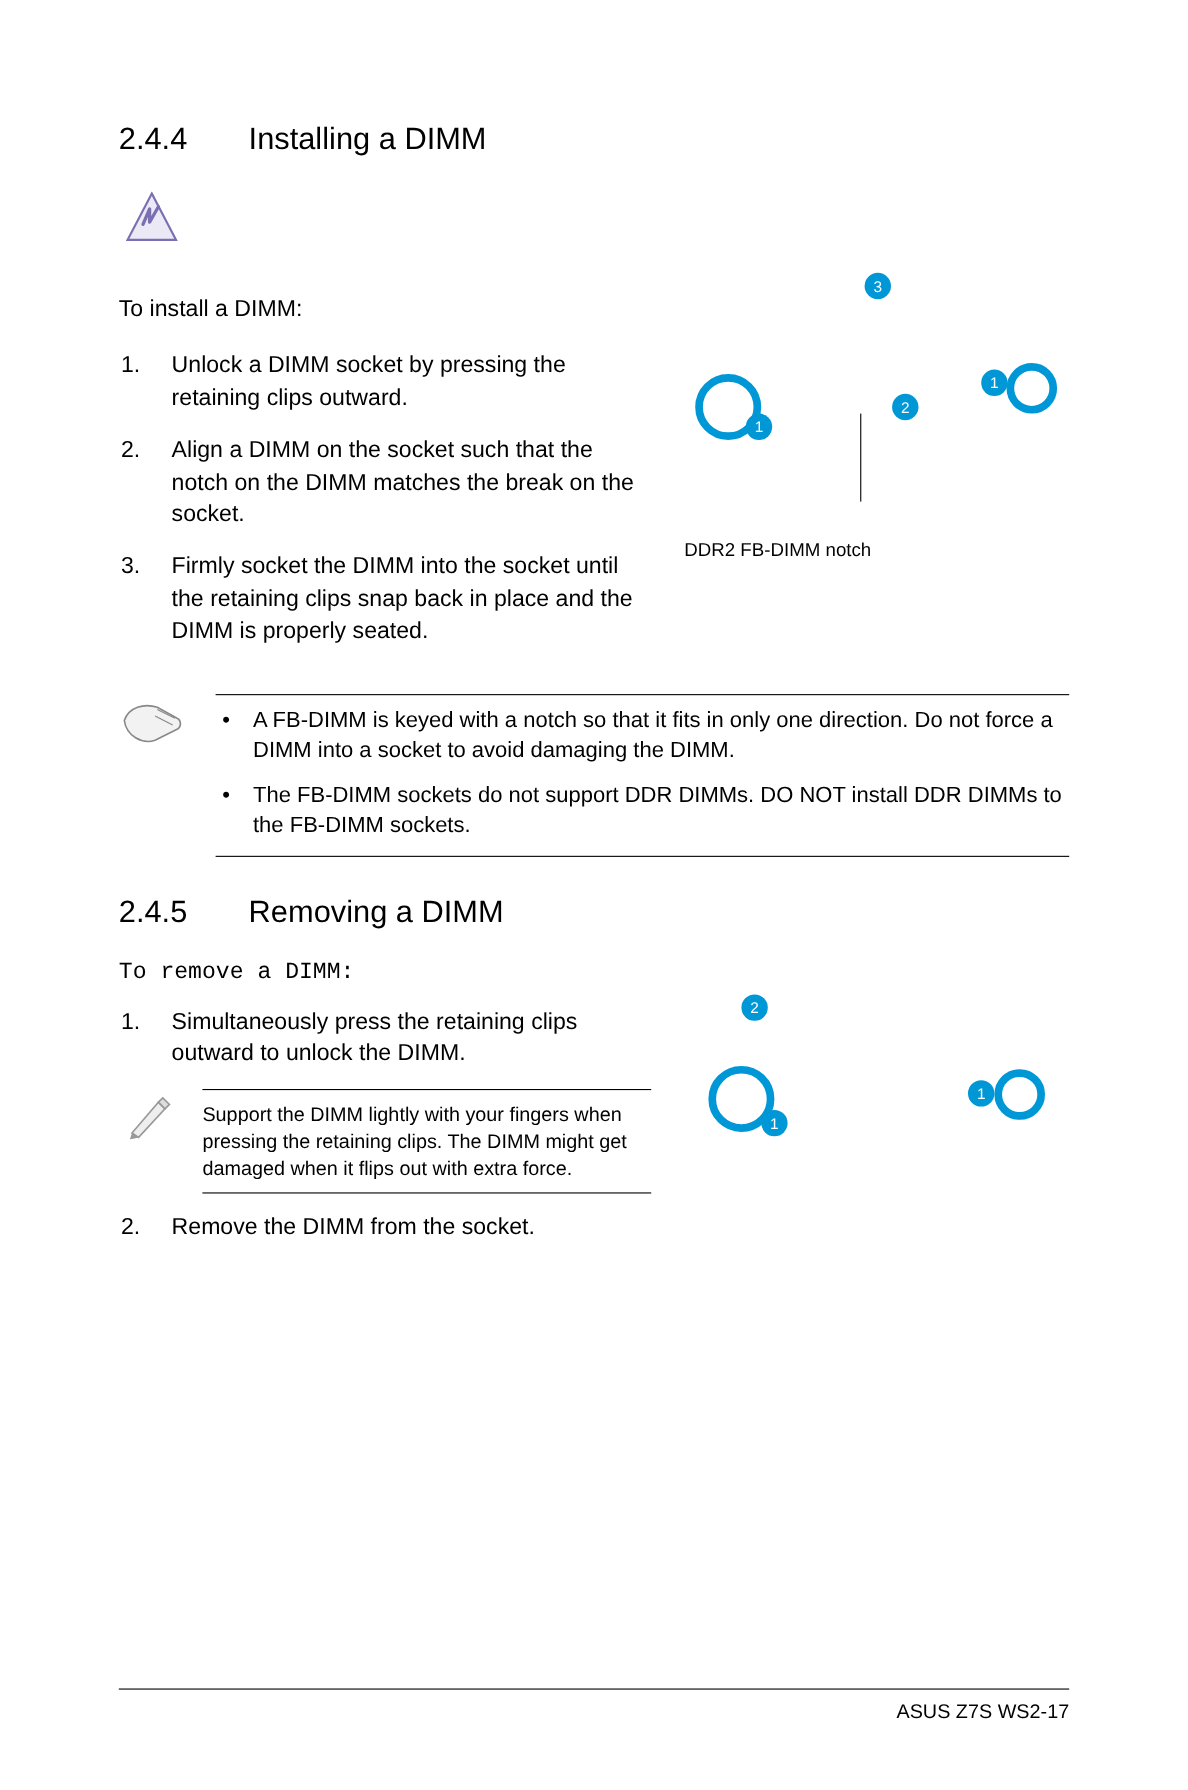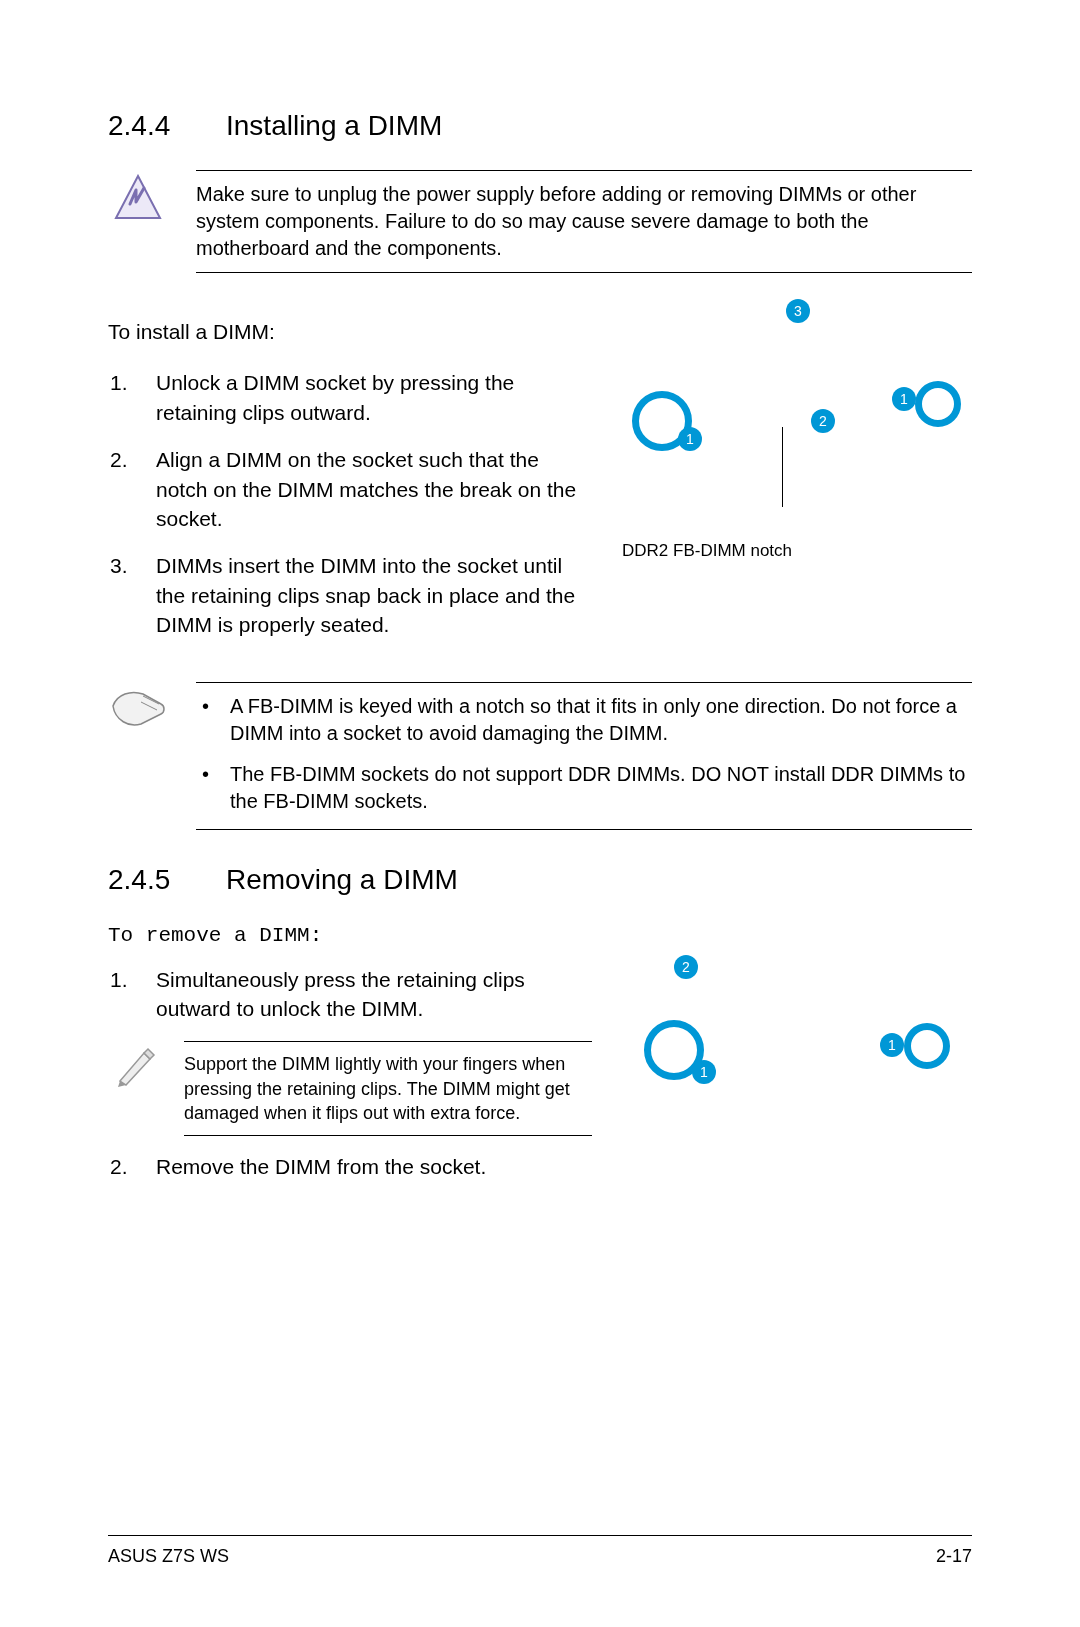--- a/index.html
+++ b/index.html
@@ -122,21 +122,21 @@
   .inline-note .body { flex: 1; border-top: 1px solid #000; border-bottom: 1px solid #000; padding: 10px 0; }
   .inline-note .body p { font-size: 18px; line-height: 1.35; }
 
   .footer {
     position: absolute;
     left: 108px;
     right: 108px;
     bottom: 60px;
   }
   .footer hr { border: none; border-top: 1px solid #000; margin-bottom: 10px; }
-  .footer-row { display: flex; justify-content: space-between; font-size: 18px; }
+  .footer-row { display: flex; justify-content: flex-end; font-size: 18px; }
 
   
   .d1 .ring1 { width: 60px; height: 60px; left: 20px; top: 92px; }
   .d1 .dot1 { left: 66px; top: 128px; }
   .d1 .dot2 { left: 199px; top: 110px; }
   .d1 .dot3 { left: 174px; top: 0px; }
   .d1 .dot4 { left: 280px; top: 88px; }
   .d1 .ring2 { width: 46px; height: 46px; left: 303px; top: 82px; }
   .d1 .line { left: 170px; top: 128px; height: 80px; }
   .d1 .label { left: 10px; top: 218px; }
@@ -157,34 +157,29 @@
   <span>Installing a DIMM</span>
 </h2>
 
 <div class="callout">
   <div class="callout-icon">
     <svg width="48" height="48" viewBox="0 0 48 48">
       <polygon points="24,2 46,44 2,44" fill="#ece9f7" stroke="#7a6fb0" stroke-width="2"></polygon>
       <polyline points="16,30 22,16 22,28 30,14" fill="none" stroke="#7a6fb0" stroke-width="3" stroke-linejoin="round" stroke-linecap="round"></polyline>
     </svg>
   </div>
-  <div class="callout-body">
-    <hr class="hr-top">
-    <p>Make sure to unplug the power supply before adding or removing DIMMs or other system components. Failure to do so may cause severe damage to both the motherboard and the components.</p>
-    <hr class="hr-bottom">
-  </div>
 </div>
 
 <div class="content-row">
   <div class="text-col">
     <p class="intro">To install a DIMM:</p>
     <ol class="steps">
       <li>Unlock a DIMM socket by pressing the retaining clips outward.</li>
       <li>Align a DIMM on the socket such that the notch on the DIMM matches the break on the socket.</li>
-      <li>DIMMs insert the DIMM into the socket until the retaining clips snap back in place and the DIMM is properly seated.</li>
+      <li>Firmly socket the DIMM into the socket until the retaining clips snap back in place and the DIMM is properly seated.</li>
     </ol>
   </div>
   <div class="diagram-col d1">
     <div class="ring ring1"></div>
     <div class="dot dot1">1</div>
     <div class="dot dot2">2</div>
     <div class="dot dot3">3</div>
     <div class="dot dot4">1</div>
     <div class="ring ring2"></div>
     <div class="notch-line line"></div>

